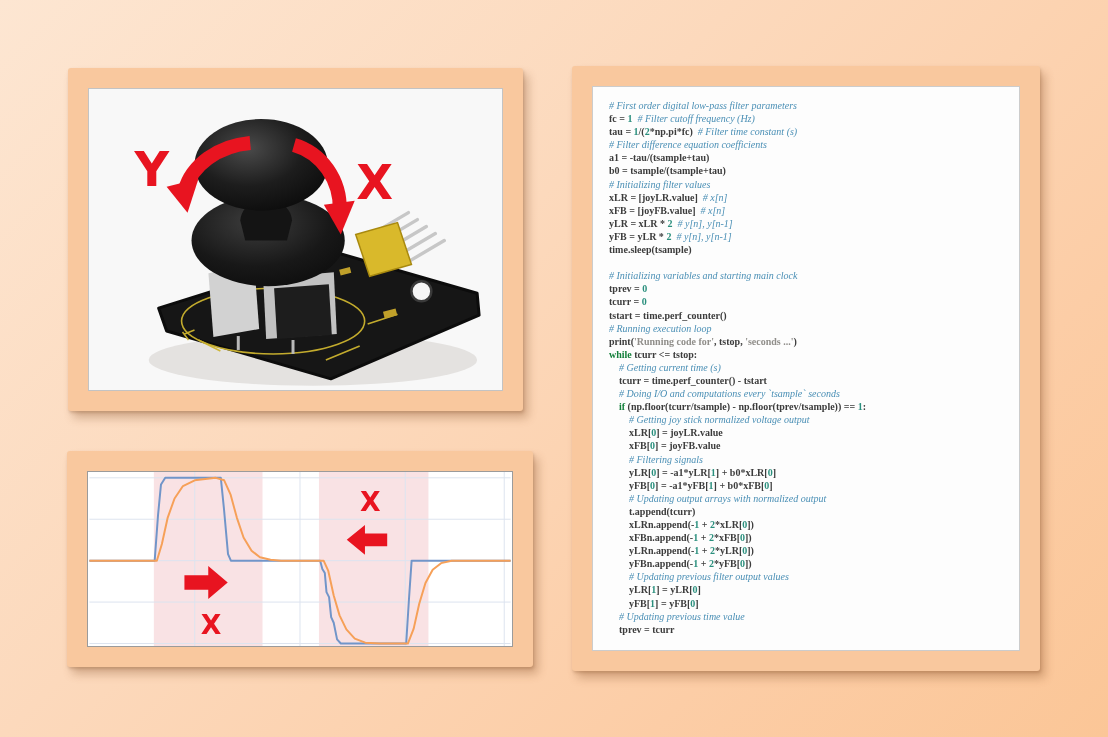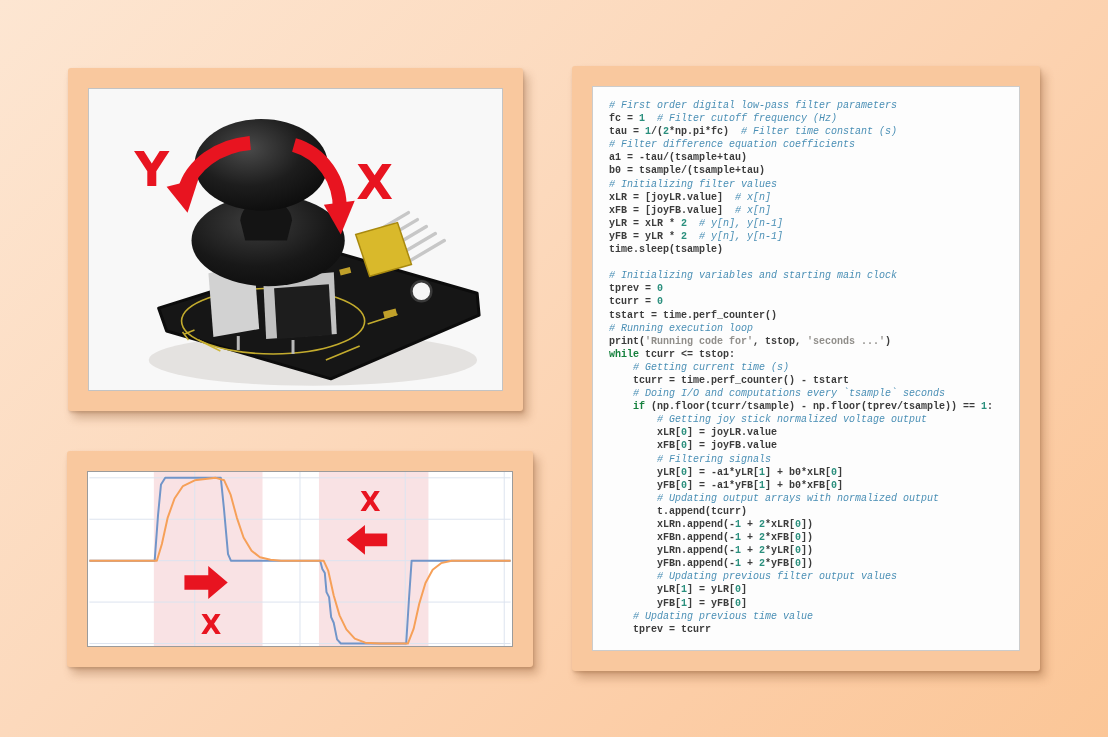--- a/index.html
+++ b/index.html
@@ -8,21 +8,21 @@
     font-family:"DejaVu Sans",sans-serif;}
   .panel{position:absolute;background:#f9c89e;border-radius:3px;
     box-shadow:5px 7px 10px rgba(130,75,35,.33), 1px 2px 3px rgba(130,75,35,.25);}
   .panel-inner{position:absolute;left:20px;top:20px;right:20px;bottom:20px;
     background:#f8f8f8;border:1px solid #c3c3c3;overflow:hidden;}
   #panel-joystick{left:68px;top:68px;width:455px;height:343px;}
   #panel-chart{left:67px;top:451px;width:466px;height:216px;}
   #panel-chart .panel-inner{background:#ffffff;border:1px solid #9b9b9b;}
   #panel-code{left:572px;top:66px;width:468px;height:605px;}
   #panel-code .panel-inner{background:#fdfdfd;border:1px solid #cccccc;}
-  .code{font-family:Liberation Mono, monospace;font-size:10px;
+  .code{font-family:Liberation Serif, serif;font-size:10px;
     line-height:13.1px;white-space:pre;color:#3c3c3c;font-weight:600;
     padding:12px 6px 8px 16px;}
   .cl{height:13.1px;}
   .tk-c{color:#4a8fb5;font-style:italic;font-weight:500;}
   .tk-k{color:#15803c;font-weight:700;}
   .tk-m{color:#2a8f7d;}
   .tk-s{color:#908e8a;}
   .tk-p{color:#3c3c3c;}
   svg{display:block;}
 </style>

